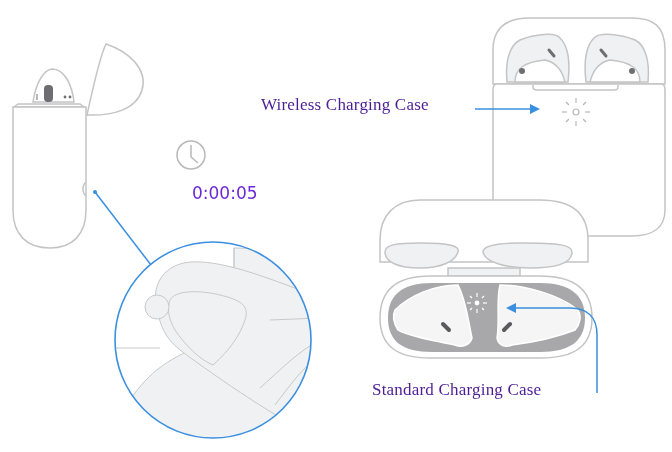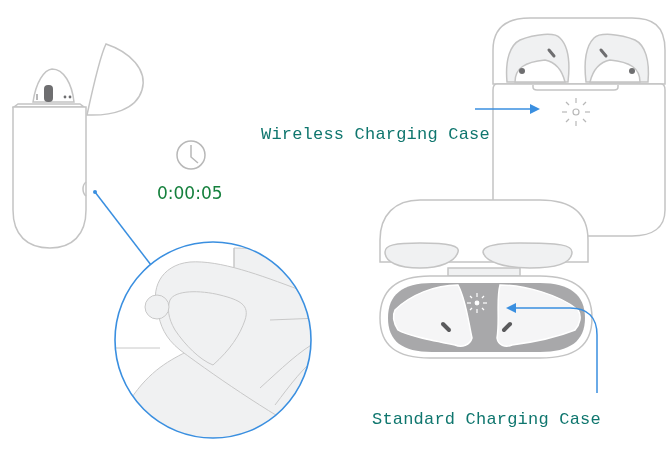--- a/index.html
+++ b/index.html
@@ -1,19 +1,19 @@
 <!DOCTYPE html>
 <html><head>
 <meta charset="utf-8">
 <style>
   html, body { margin:0; padding:0; background:#ffffff; }
   body { width:672px; height:452px; position:relative; overflow:hidden; font-family:"DejaVu Sans", sans-serif; }
   svg.art { position:absolute; left:0; top:0; }
-  .lbl { position:absolute; color:#0f766e; font-size:17px; letter-spacing:0.2px; white-space:nowrap; font-family:Liberation Mono, monospace;margin-top:30px; }
-  .timer { position:absolute; color:#15803d; font-size:17px; font-family:"DejaVu Sans", sans-serif; }
+  .lbl { position:absolute; color:#4c1d95; font-size:17px; letter-spacing:0.2px; white-space:nowrap; font-family:Liberation Serif, serif; }
+  .timer { position:absolute; color:#6d28d9; font-size:17px; font-family:"DejaVu Sans", sans-serif;margin-left:35px; }
 </style>
 </head>
 <body>
 
 <svg class="art" width="672" height="452" viewBox="0 0 672 452">
 
   <g fill="#ffffff" stroke="#c4c4c4" stroke-width="1.5">
 
     <path d="M87,115 C95,78 102,52 106,44 C130,52 148,70 142,90 C136,110 112,116 87,115 Z"></path>
 

